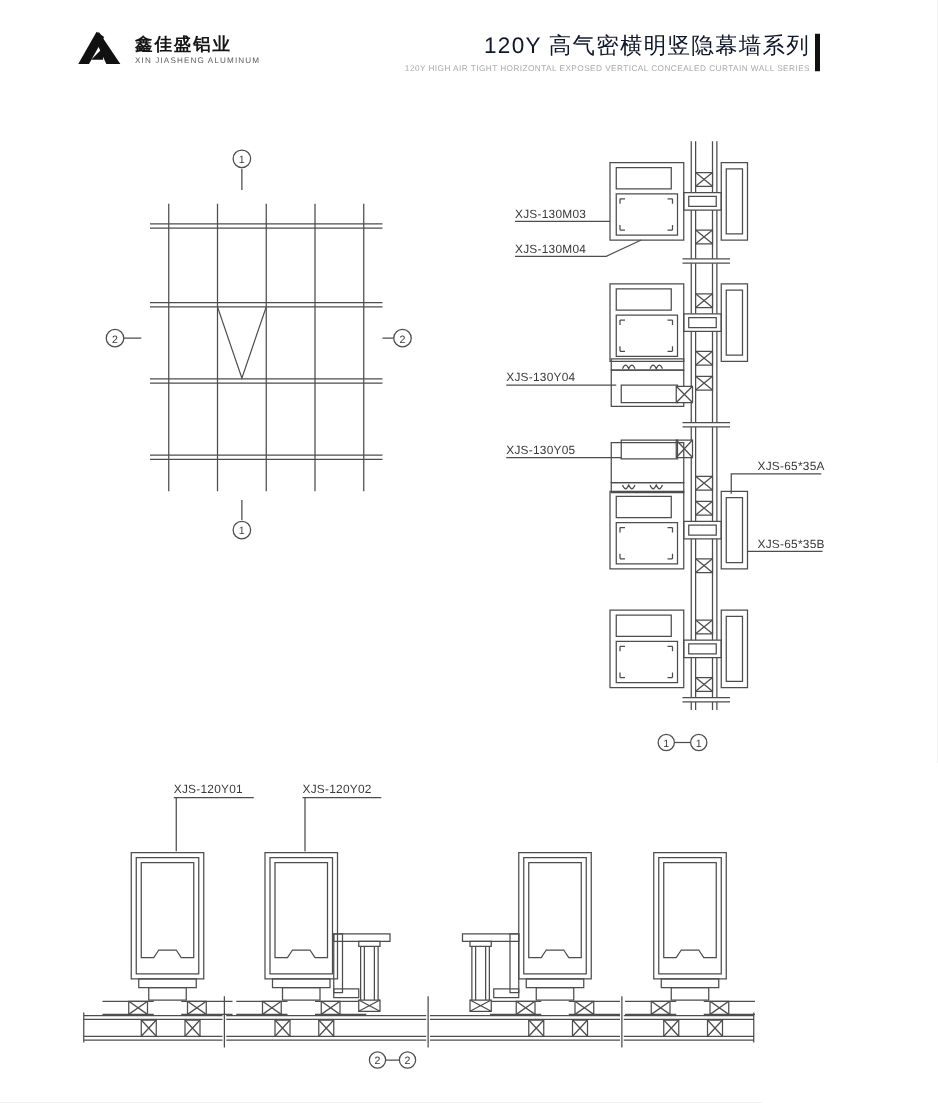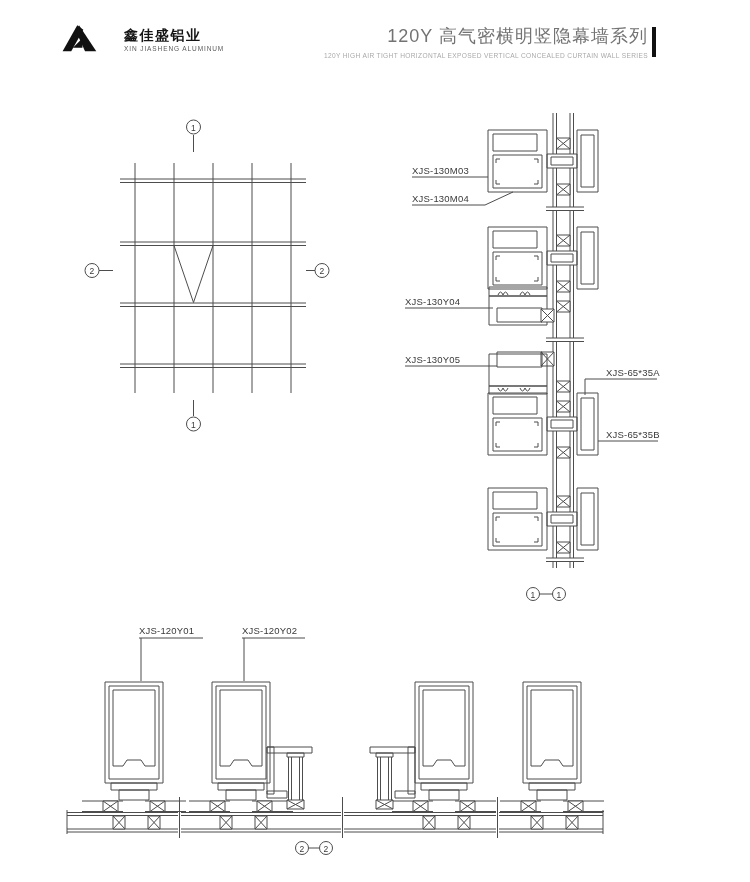--- a/index.html
+++ b/index.html
@@ -5,26 +5,26 @@
   html,body{margin:0;padding:0;background:#e8e8e8;}
   .page{
     position:relative;
     width:750px;height:882px;
     background:#ffffff;
     margin:0 auto;
     overflow:hidden;
     font-family:"Liberation Sans", sans-serif;
   }
   
-  .hdr-logo{position:absolute;left:60px;top:22px;display:flex;align-items:center;gap:26px;}
+  .hdr-logo{position:absolute;left:60px;top:22px;display:flex;align-items:center;gap:10px;}
   .logo-icon{width:38px;height:36px;display:block;}
   .brand-cn{font-size:14px;font-weight:bold;color:#151515;letter-spacing:1.5px;line-height:1.1;}
   .brand-en{font-size:6.5px;color:#5a5a5a;letter-spacing:0.9px;margin-top:2px;}
   .hdr-title{position:absolute;right:102px;top:24px;text-align:right;}
-  .title-cn{font-size:18px;color:#737373;letter-spacing:1px;white-space:nowrap;}
+  .title-cn{font-size:18px;color:#0f172a;letter-spacing:1px;white-space:nowrap;}
   .title-en{font-size:6.6px;color:#a9a9a9;letter-spacing:0.35px;margin-top:4px;white-space:nowrap;}
   .title-bar{position:absolute;left:652px;top:27px;width:4px;height:30px;background:#111;}
   
   #drawing{position:absolute;left:0;top:0;width:750px;height:882px;
     stroke:#4d4d4d;stroke-width:1;fill:none;}
   #drawing *{vector-effect:non-scaling-stroke;}
   #drawing text{fill:#3a3a3a;stroke:none;font:9.5px "Liberation Sans", sans-serif;letter-spacing:0.2px;}
   #drawing text.mk{text-anchor:middle;dominant-baseline:central;font-size:8.5px;}
   .xb-fill{fill:#ffffff;}
 </style>

